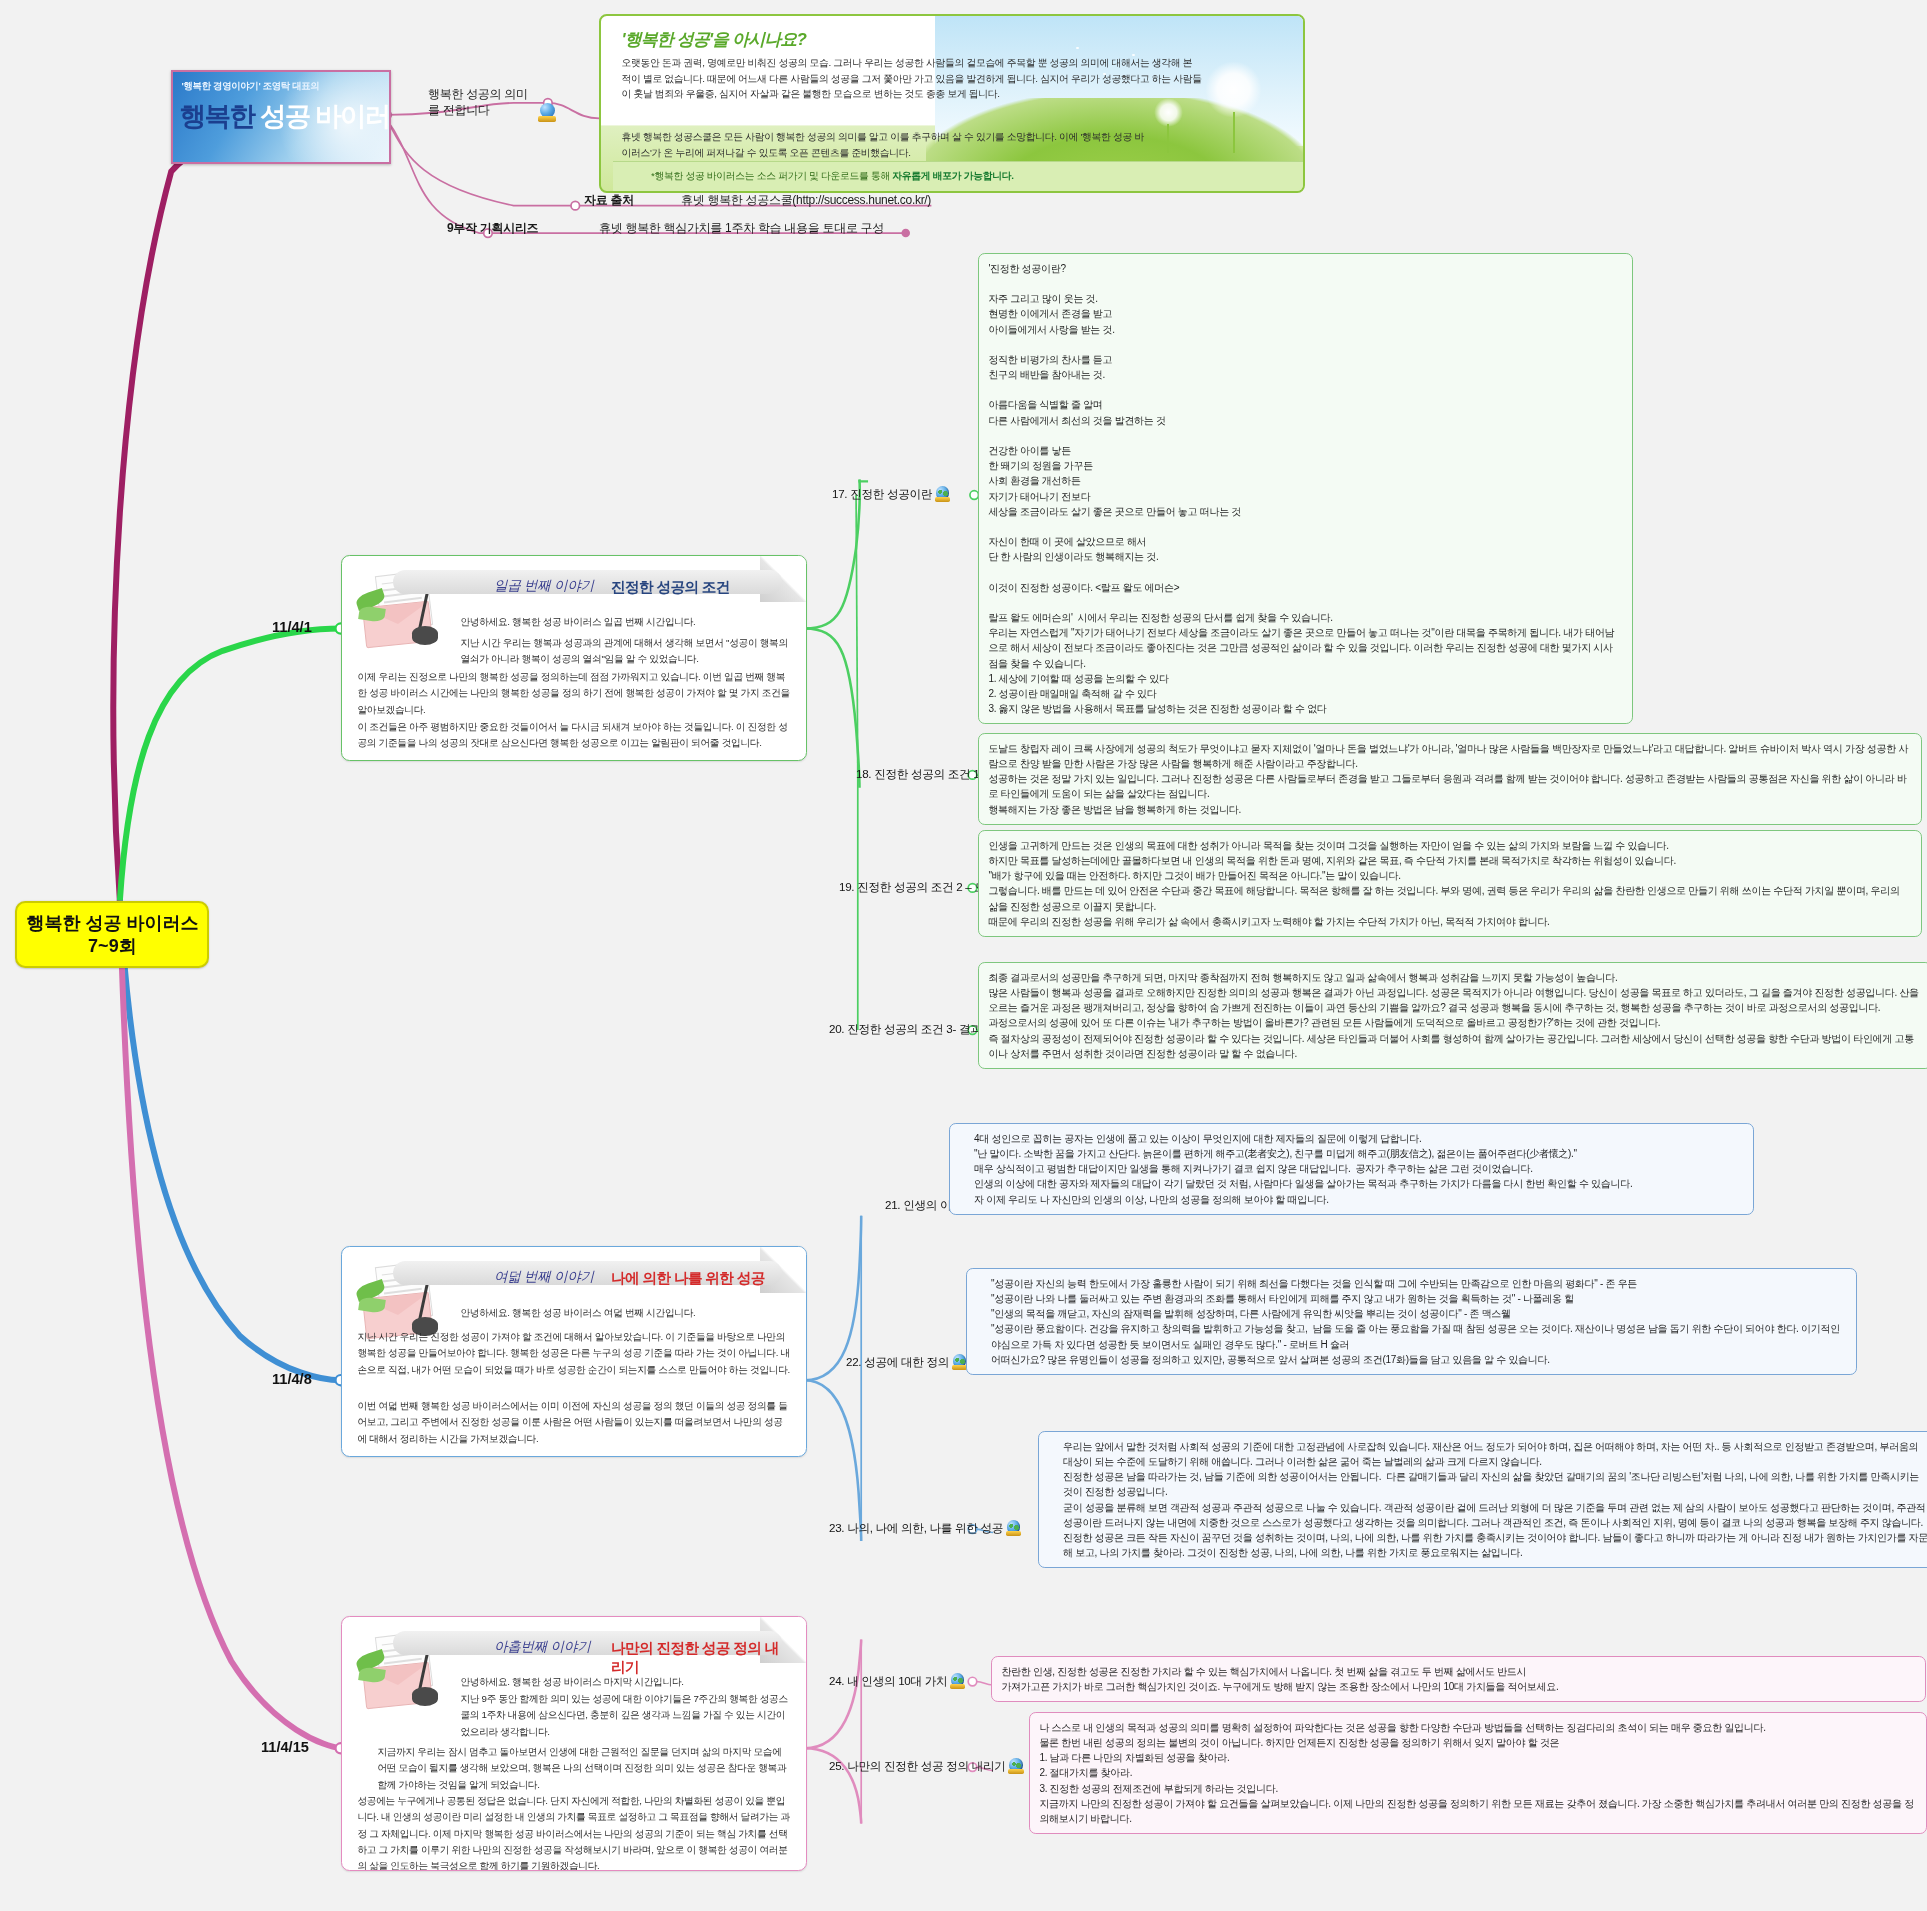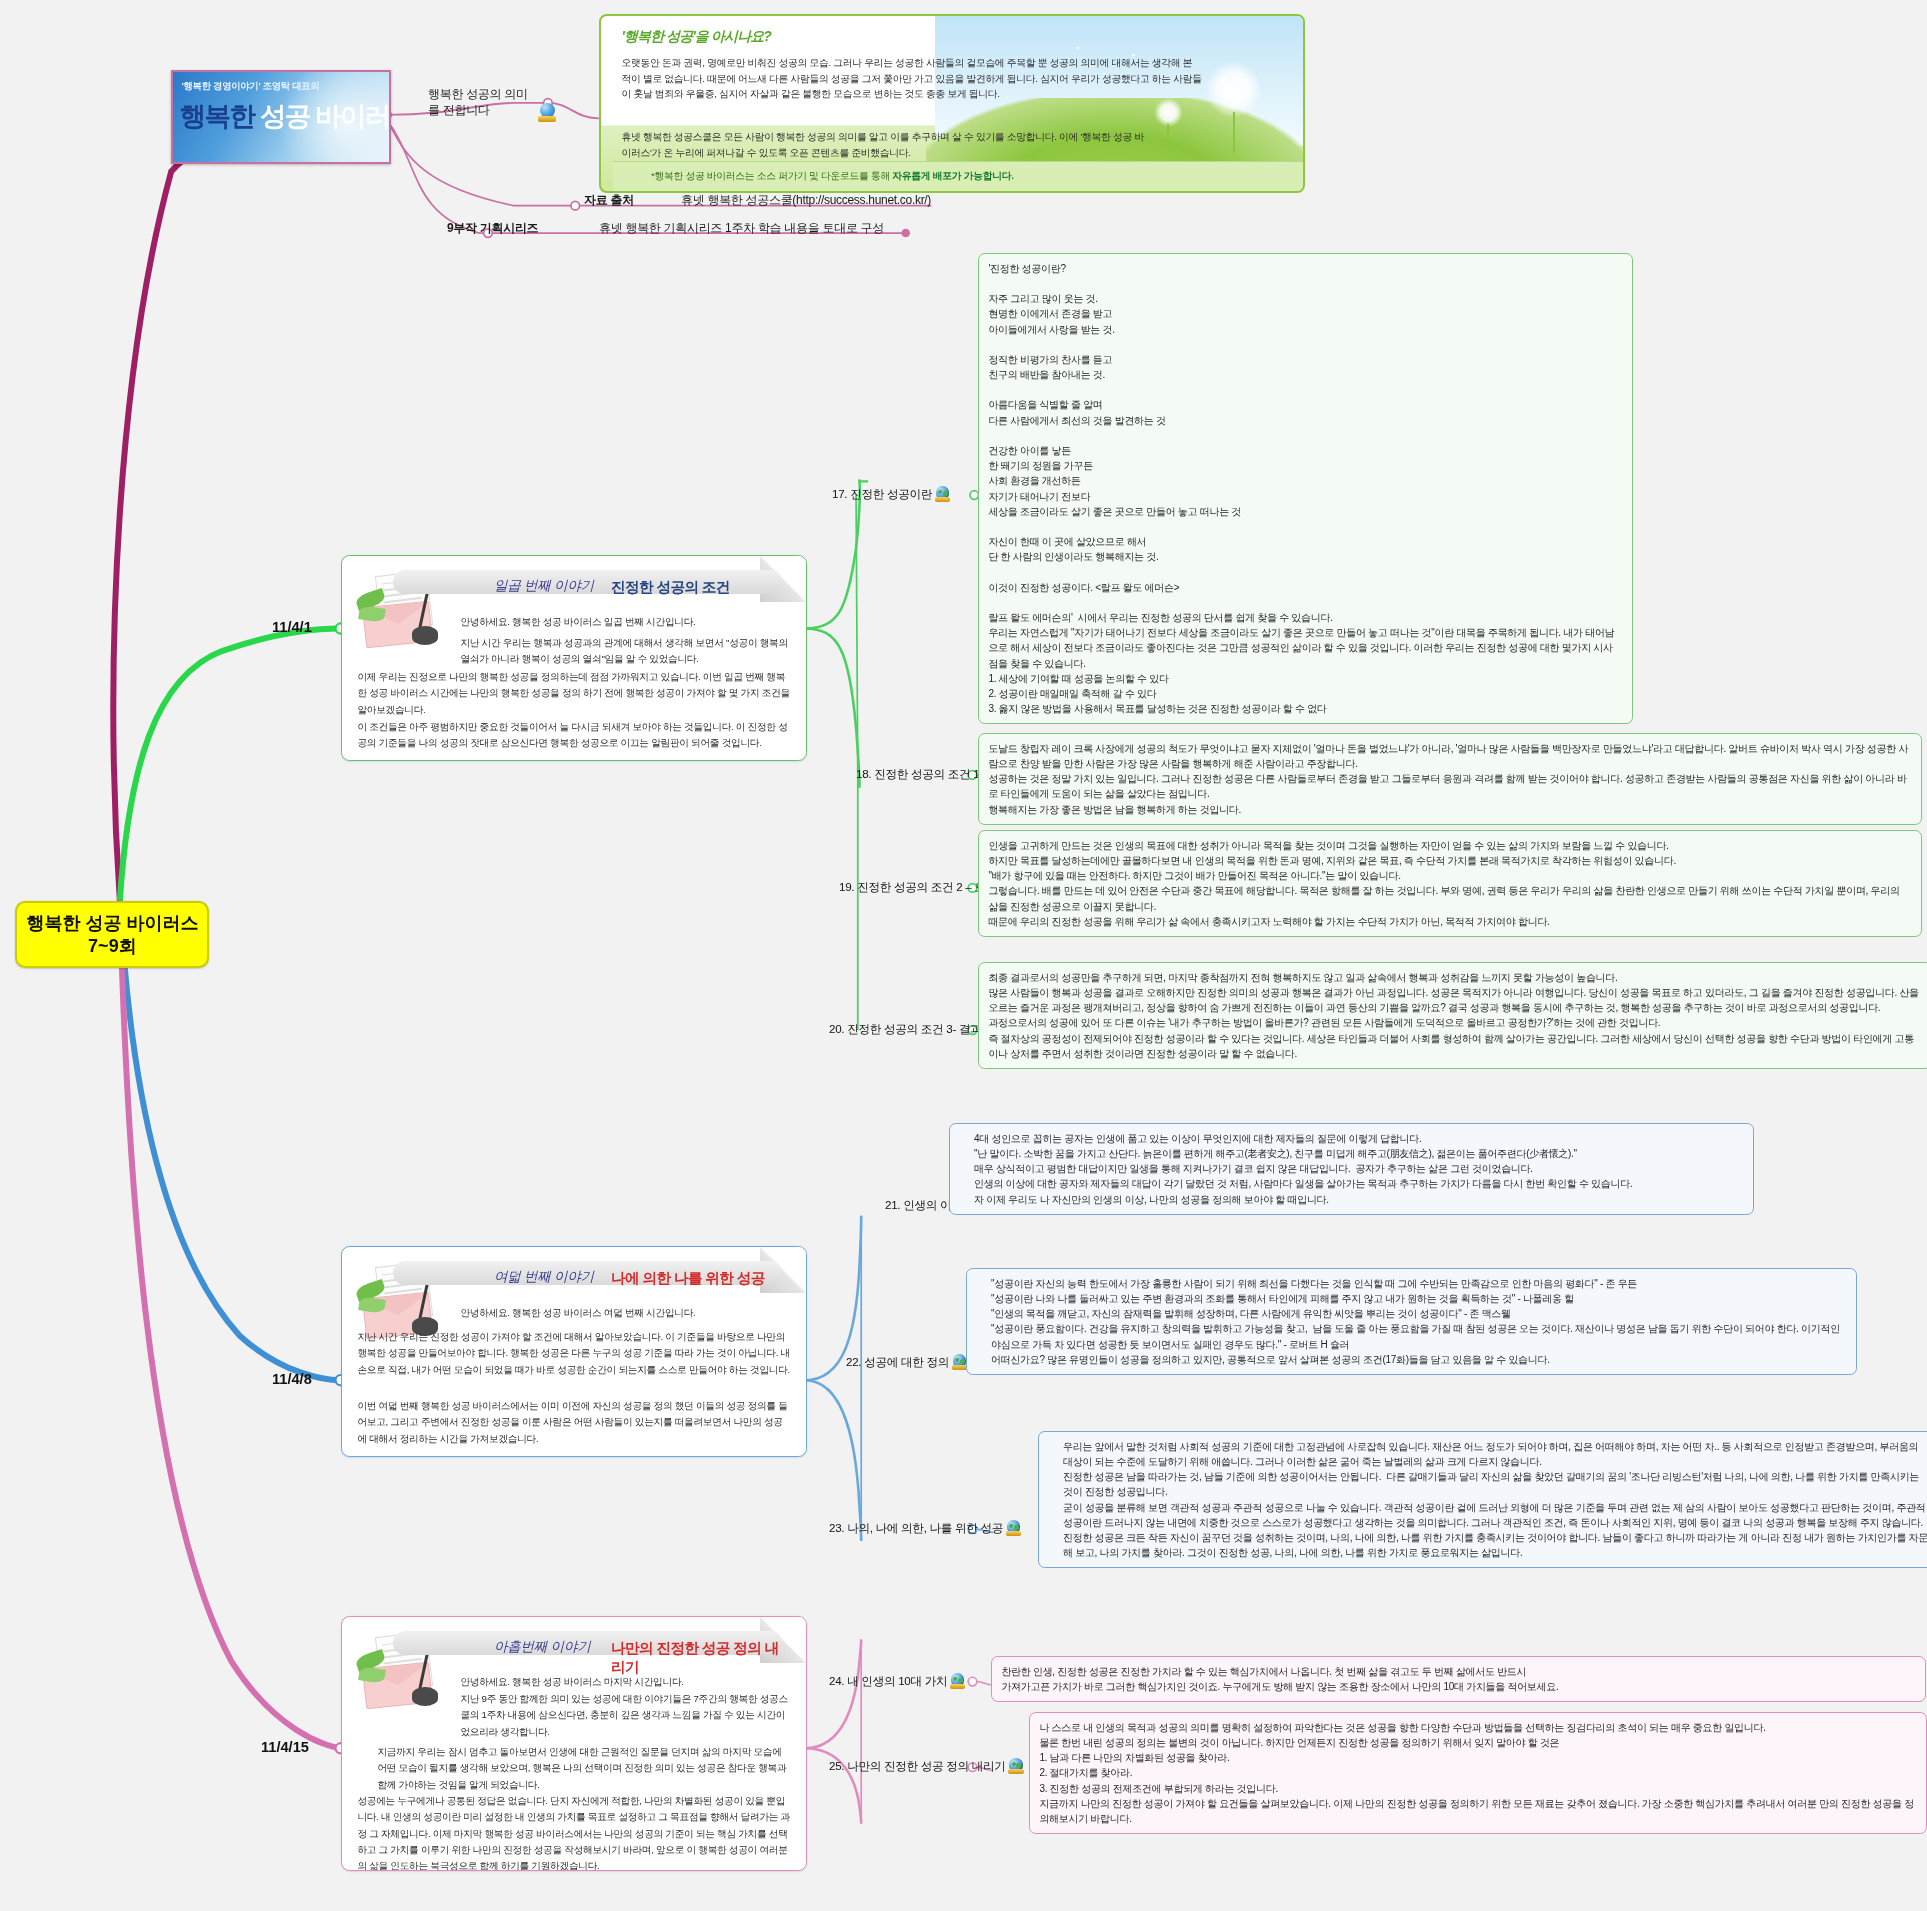--- a/index.html
+++ b/index.html
@@ -25,21 +25,21 @@
 
   
   .hero{position:absolute;left:599px;top:13.7px;width:702px;height:175px;border:2.6px solid #8dc63f;border-radius:7.7px;
     background:linear-gradient(180deg,#ffffff 0%,#ffffff 62%,#dff0c0 63%,#cfe89a 100%);overflow:hidden;}
   .hero .sky{position:absolute;right:0;top:0;width:368px;height:130px;
     background:linear-gradient(180deg,#bfe4f7 0%,#ddf1fb 55%,#f3fbff 100%);}
   .hero .hill{position:absolute;right:0;top:82px;width:377px;height:73px;
     background:radial-gradient(ellipse at 50% 120%,#9ccf4a 0%,#8cc63e 40%,#bcdd86 75%,rgba(255,255,255,0) 78%);}
   .hero .dand{position:absolute;border-radius:50%;background:radial-gradient(circle,#ffffff 0%,rgba(255,255,255,.85) 40%,rgba(255,255,255,0) 70%);}
   .hero .stem{position:absolute;width:1.7px;background:#8cc63e;}
-  .hero .htitle{position:absolute;left:20.5px;top:12px;font-size:14px;font-weight:bold;color:#5aa92b;font-style:italic;letter-spacing:-0.9px;}
+  .hero .htitle{position:absolute;left:20.5px;top:12px;font-size:17px;font-weight:bold;color:#5aa92b;font-style:italic;letter-spacing:-0.9px;}
   .hero .hp{position:absolute;left:20.5px;font-size:9.8px;line-height:1.62;color:#2b2b2b;width:582px;letter-spacing:-0.3px;}
   .hero .hfoot{position:absolute;left:12px;bottom:0;width:100%;height:29px;background:#d9eeb4;border-top:0.9px solid #b7d98a;
     display:flex;align-items:center;}
   .hero .hfoot span{margin-left:19px;font-size:9.8px;color:#2f6b17;letter-spacing:-0.3px;}
   .hero .hfoot b{color:#157a2e;}
 
   
   .lbl{position:absolute;font-size:12px;color:#1a1a1a;white-space:pre;letter-spacing:-0.3px;}
   .lbl.b{font-weight:bold;}
   .lbl.two{line-height:1.35;white-space:normal;}
@@ -203,21 +203,21 @@
   <div class="lbl two" style="left:428px;top:86px;width:107px;">행복한 성공의
 의미를 전합니다</div>
   <div style="position:absolute;left:538px;top:103px;width:19px;height:19px;">
     <div style="position:absolute;left:1.7px;top:0;width:15.4px;height:15.4px;border-radius:50%;background:radial-gradient(circle at 32% 28%,#bfe3ff 0%,#57a9e6 45%,#1d5fa8 100%);"></div>
     <div style="position:absolute;left:0;bottom:0;width:18px;height:6px;border-radius:1.7px;background:linear-gradient(180deg,#ffd24a,#c99317);"></div>
   </div>
 
   <div class="lbl b" style="left:584px;top:192px;">자료 출처</div>
   <div class="lbl" style="left:681px;top:192px;">휴넷 행복한 성공스쿨(http://success.hunet.co.kr/)</div>
   <div class="lbl b" style="left:447px;top:220px;">9부작 기획시리즈</div>
-  <div class="lbl" style="left:599px;top:220px;">휴넷 행복한 기획시리즈 1주차 학습 내용을 토대로 구성</div>
+  <div class="lbl" style="left:599px;top:220px;">휴넷 행복한 핵심가치를 1주차 학습 내용을 토대로 구성</div>
 
   <div class="date" style="left:272px;top:619px;">11/4/1</div>
   <div class="date" style="left:272px;top:1371px;">11/4/8</div>
   <div class="date" style="left:261px;top:1739px;">11/4/15</div>
 
   <div class="card green" style="left:341px;top:555px;width:464px;height:204px;">
     <div class="fold"></div>
     <div class="env">
       <div class="paper">
         <i style="top:6.8px"></i>

